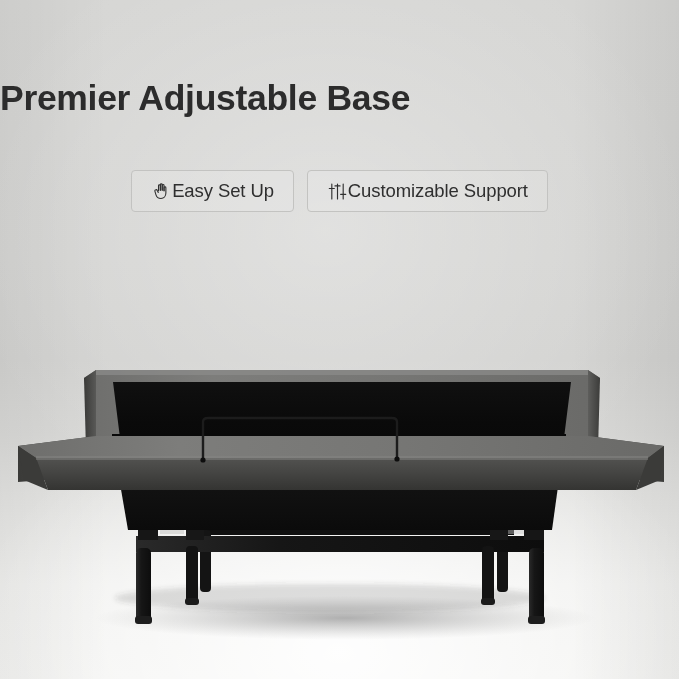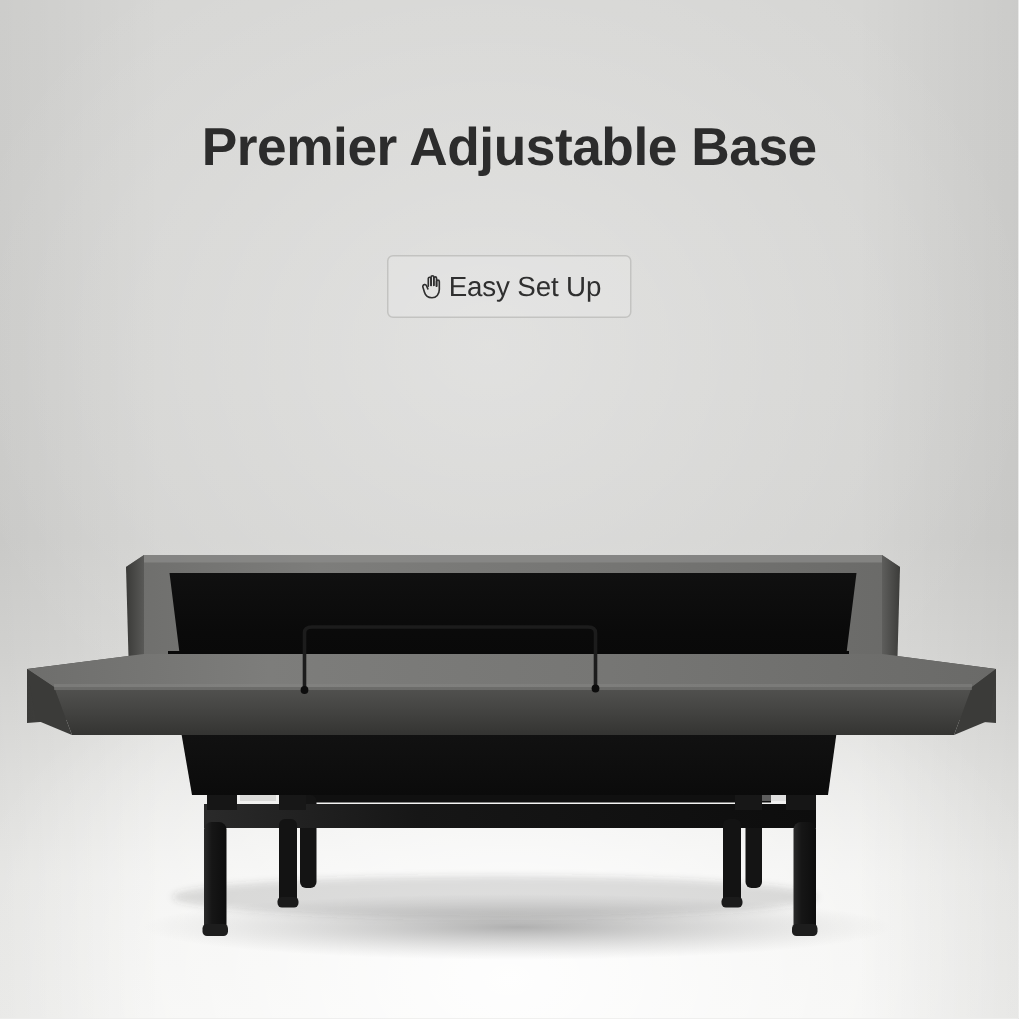--- a/index.html
+++ b/index.html
@@ -37,21 +37,21 @@
     background:
       radial-gradient(ellipse 90% 78% at 48% 34%, rgba(255,255,255,0.30) 0%, rgba(255,255,255,0) 60%),
       linear-gradient(90deg, rgba(0,0,0,0.045) 0%, rgba(0,0,0,0) 16%, rgba(0,0,0,0) 84%, rgba(0,0,0,0.05) 100%);
   }
 
   
   .headline {
     position: absolute;
     left: 0; right: 0;
     top: 78px;
-    text-align: center;
+    text-align: left;
     font-size: 35.5px;
     font-weight: 700;
     letter-spacing: -0.3px;
     color: #2c2c2c;
     line-height: 1.15;
     white-space: nowrap;
   }
 
   
   .badge-rows {
@@ -121,20 +121,33 @@
           <svg width="21" height="21" viewBox="0 0 24 24" fill="none" stroke="#2f2f2f" stroke-width="1.25" stroke-linecap="round" stroke-linejoin="round">
             <path d="M8.6 11.2V5.4a1.05 1.05 0 0 1 2.1 0v5.2"></path>
             <path d="M10.7 10.6V4.3a1.05 1.05 0 0 1 2.1 0v6.1"></path>
             <path d="M12.8 10.6V5.1a1.05 1.05 0 0 1 2.1 0v6.1"></path>
             <path d="M14.9 11.2V7.6a1.05 1.05 0 0 1 2.1 0v6.2c0 3.6-2.3 6.2-5.6 6.2-3 0-5-1.8-5.7-4.2l-1.2-3.9c-.3-.9.2-1.7 1-1.9.7-.2 1.4.1 1.7.8l1.1 2.4"></path>
           </svg>
         </span>
         <span class="badge-label">Easy Set Up</span>
       </div>
 
+      <div class="badge">
+        <span class="badge-icon">
+          <svg width="21" height="21" viewBox="0 0 24 24" fill="none" stroke="#2f2f2f" stroke-width="1.3" stroke-linecap="round">
+            <line x1="5.5" y1="3.5" x2="5.5" y2="20.5"></line>
+            <line x1="12" y1="3.5" x2="12" y2="20.5"></line>
+            <line x1="18.5" y1="3.5" x2="18.5" y2="20.5"></line>
+            <line x1="2.6" y1="8.6" x2="8.4" y2="8.6"></line>
+            <line x1="9.1" y1="5.6" x2="14.9" y2="5.6"></line>
+            <line x1="15.6" y1="15.3" x2="21.4" y2="15.3"></line>
+          </svg>
+        </span>
+        <span class="badge-label">Customizable Support</span>
+      </div>
 
     </div>
 
 
   </div>
 
   <div class="product">
     <svg width="679" height="320" viewBox="0 0 679 320">
       <defs>
         <linearGradient id="fabTop" x1="0" y1="0" x2="1" y2="0">

